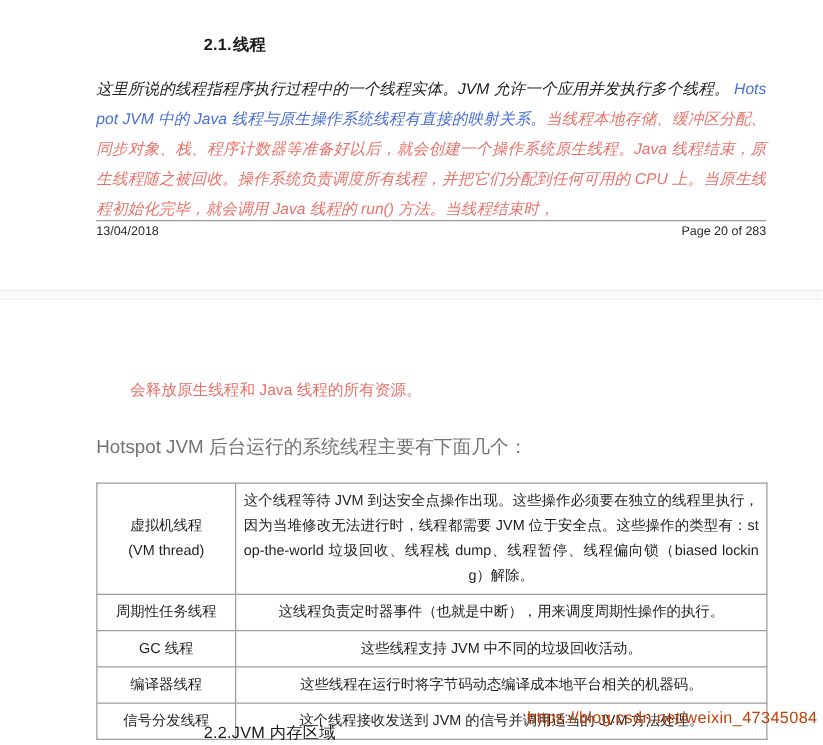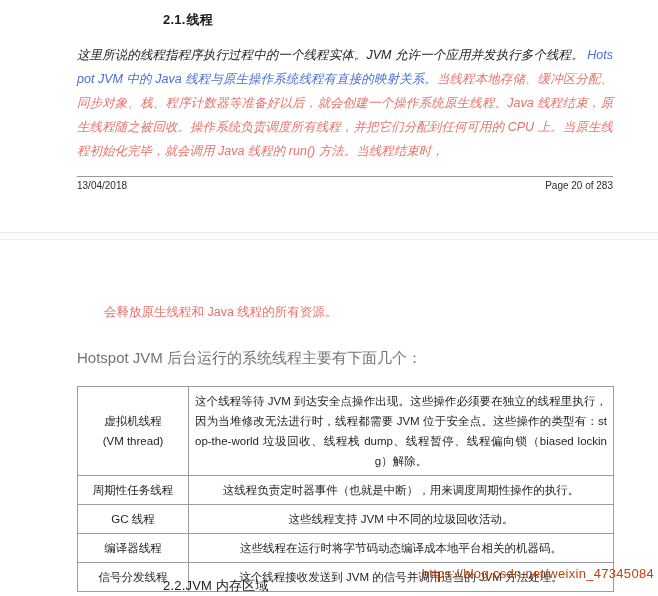--- a/index.html
+++ b/index.html
@@ -27,21 +27,21 @@
     padding: 0 45px 0 77px;
     height: 232px;
   }
 
   .section-heading {
     font-size: 13px;
     font-weight: bold;
     color: #1a1a1a;
     letter-spacing: 0.2px;
     margin: 0;
-    padding-top: 11px;
+    padding-top: 27px;
     padding-left: 86px;
   }
   .section-heading .num { margin-right: 1px; }
 
   .body-para {
     font-size: 12.5px;
     line-height: 24px;
     margin: 0;
     padding-top: 14px;
     text-align: justify;

